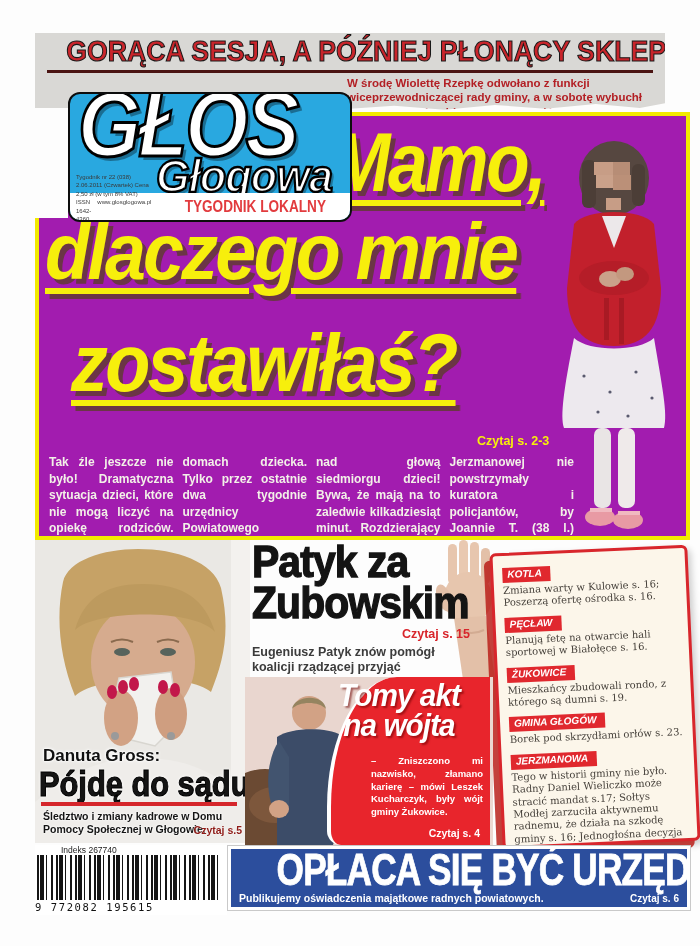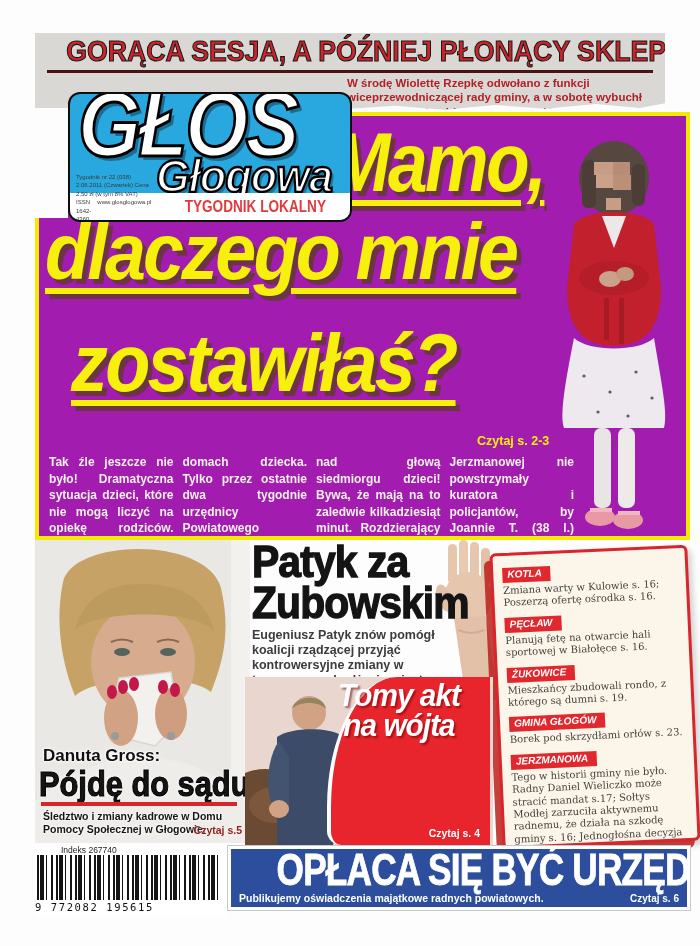--- a/index.html
+++ b/index.html
@@ -225,20 +225,21 @@
       <polygon points="26,78 58,76 70,160 38,160" fill="#e3c0a8"></polygon>
       <path d="M30 90 Q44 96 56 90" stroke="#d2ab92" stroke-width="2" fill="none"></path>
     </svg>
   </div>
 
   <div class="abs center-col">
     <div class="center-headline">
       <span>Patyk za</span>
       <span>Zubowskim</span>
     </div>
+    <div class="center-read">Czytaj s. 15</div>
     <div class="center-teaser">Eugeniusz Patyk znów pomógł koalicji rządzącej przyjąć kontrowersyjne zmiany w tegorocznym budżecie miasta.</div>
   </div>
 
   <div class="abs red-box">
     <svg class="abs" style="left:0;top:0" width="145" height="168" viewBox="0 0 145 168">
       <rect width="145" height="168" fill="#e9d6cf"></rect>
       <path d="M0 96 C20 88 40 92 48 106 L52 168 L0 168 Z" fill="#6b4a33"></path>
       <ellipse cx="30" cy="128" rx="26" ry="18" fill="#7d573c"></ellipse>
       <circle cx="64" cy="36" r="17" fill="#d2a285"></circle>
       <path d="M47 32 C49 18 79 16 81 32 C74 24 54 24 47 32 Z" fill="#958460"></path>
@@ -247,20 +248,21 @@
       <ellipse cx="34" cy="132" rx="10" ry="9" fill="#d2a285"></ellipse>
       <path d="M88 120 L126 110 L134 162 L98 168 Z" fill="#f7f6f2" stroke="#d8d4cc"></path>
       <path d="M84 126 L118 118 L124 160 L92 166 Z" fill="#efeee8"></path>
       <rect x="96" y="140" width="49" height="28" fill="#5a7a9a"></rect>
     </svg>
     <div class="abs red-panel">
       <div class="abs red-headline">
         <span>Tomy akt</span>
         <span>na wójta</span>
       </div>
+      <div class="abs red-quote">– Zniszczono mi nazwisko, złamano karierę – mówi Leszek Kucharczyk, były wójt gminy Żukowice.</div>
       <div class="abs red-read">Czytaj s. 4</div>
     </div>
   </div>
 
   <div class="abs news-box">
     <div>
       <span class="nb-label">KOTLA</span>
       <p class="nb-text">Zmiana warty w Kulowie s. 16; Poszerzą ofertę ośrodka s. 16.</p>
     </div>
     <div>

